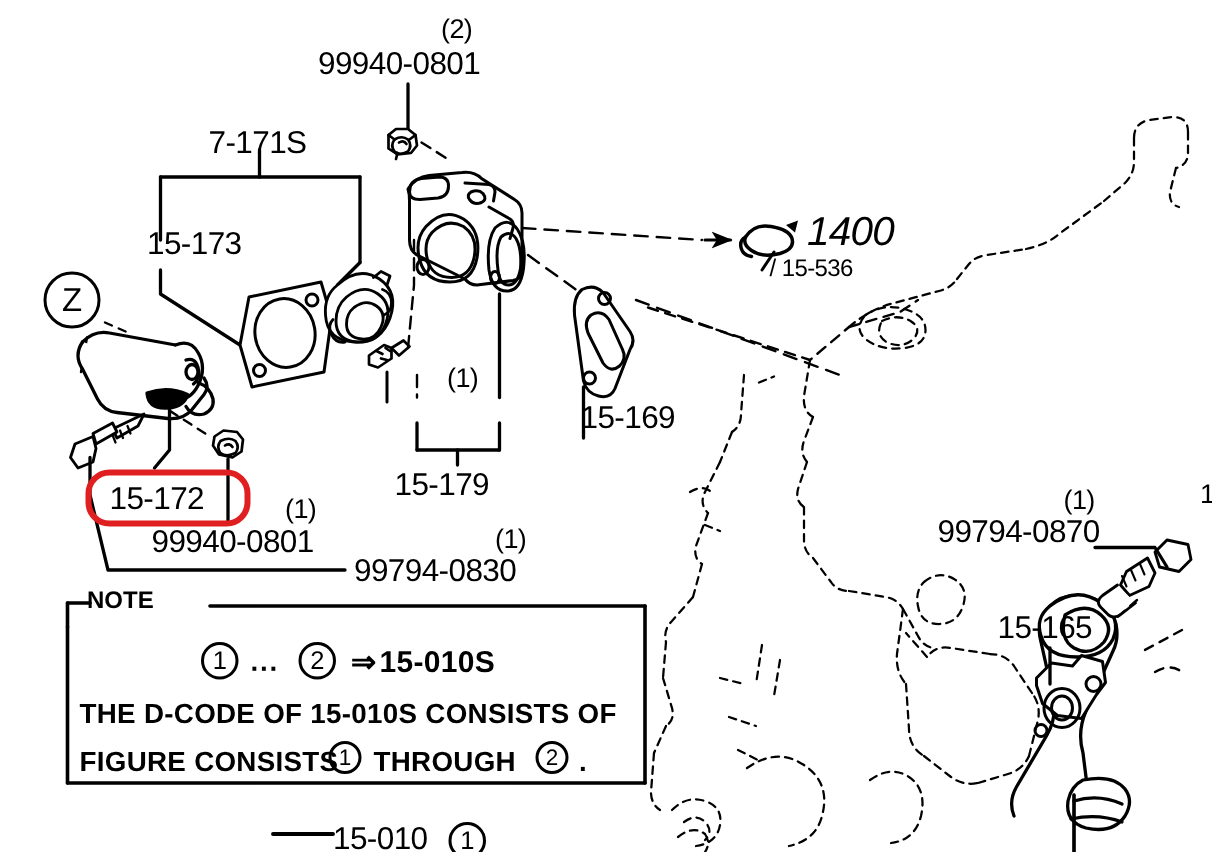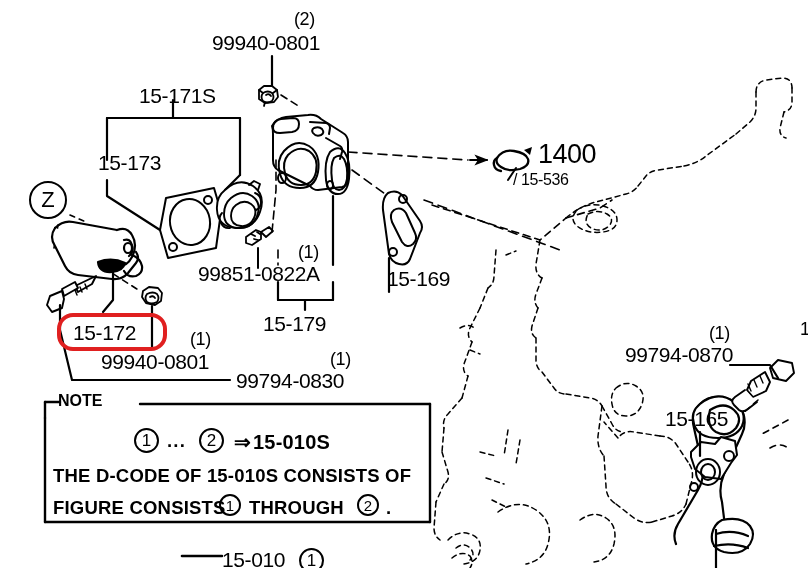--- a/index.html
+++ b/index.html
@@ -354,44 +354,43 @@
       <line x1="508" y1="180" x2="516" y2="168" stroke-width="2"></line>
 
       <path d="M278,250 L278,265" stroke-dasharray="8 5" stroke-width="1.6"></path>
 
     </g>
   </svg>
 
   <div class="lbl pn" style="left:212px; top:32px;">99940-0801</div>
   <div class="lbl qty" style="left:294px; top:10px;">(2)</div>
 
-  <div class="lbl pn" style="left:139px; top:85px;">15-171S</div>
+  <div class="lbl pn" style="left:139px; top:85px;">7-171S</div>
 
   <div class="lbl pn" style="left:98px; top:152px;">15-173</div>
 
   <div class="circ circ-z" style="left:29px; top:181px;">Z</div>
 
-  <div class="lbl pn" style="left:198px; top:263px;">99851-0822A</div>
 
   <div class="lbl qty" style="left:298px; top:243px;">(1)</div>
 
   <div class="lbl pn" style="left:263px; top:313px;">15-179</div>
 
   <div class="lbl pn" style="left:357px; top:268px;margin-left:30px;">15-169</div>
 
   <div class="redbox" style="left:57px; top:313px; width:110px; height:38px;"></div>
   <div class="lbl pn" style="left:73px; top:322px;">15-172</div>
 
   <div class="lbl pn" style="left:101px; top:351px;">99940-0801</div>
   <div class="lbl qty" style="left:190px; top:330px;">(1)</div>
 
   <div class="lbl pn" style="left:236px; top:370px;text-align:center;">99794-0830</div>
   <div class="lbl qty" style="left:330px; top:350px;">(1)</div>
 
-  <div class="lbl big" style="left:538px; top:141px;">1400</div>
+  <div class="lbl big" style="left:538px; top:141px;font-style:italic;">1400</div>
   <div class="lbl mid" style="left:513px; top:172px;">/ 15-536</div>
 
   <div class="lbl pn" style="left:625px; top:344px;">99794-0870</div>
   <div class="lbl qty" style="left:709px; top:324px;">(1)</div>
 
   <div class="lbl pn" style="left:665px; top:408px;">15-165</div>
 
   <div class="lbl qty" style="left:800px; top:320px; overflow:hidden;">1</div>
 
   <div class="lbl note-head" style="left:58px; top:393px;">NOTE</div>

